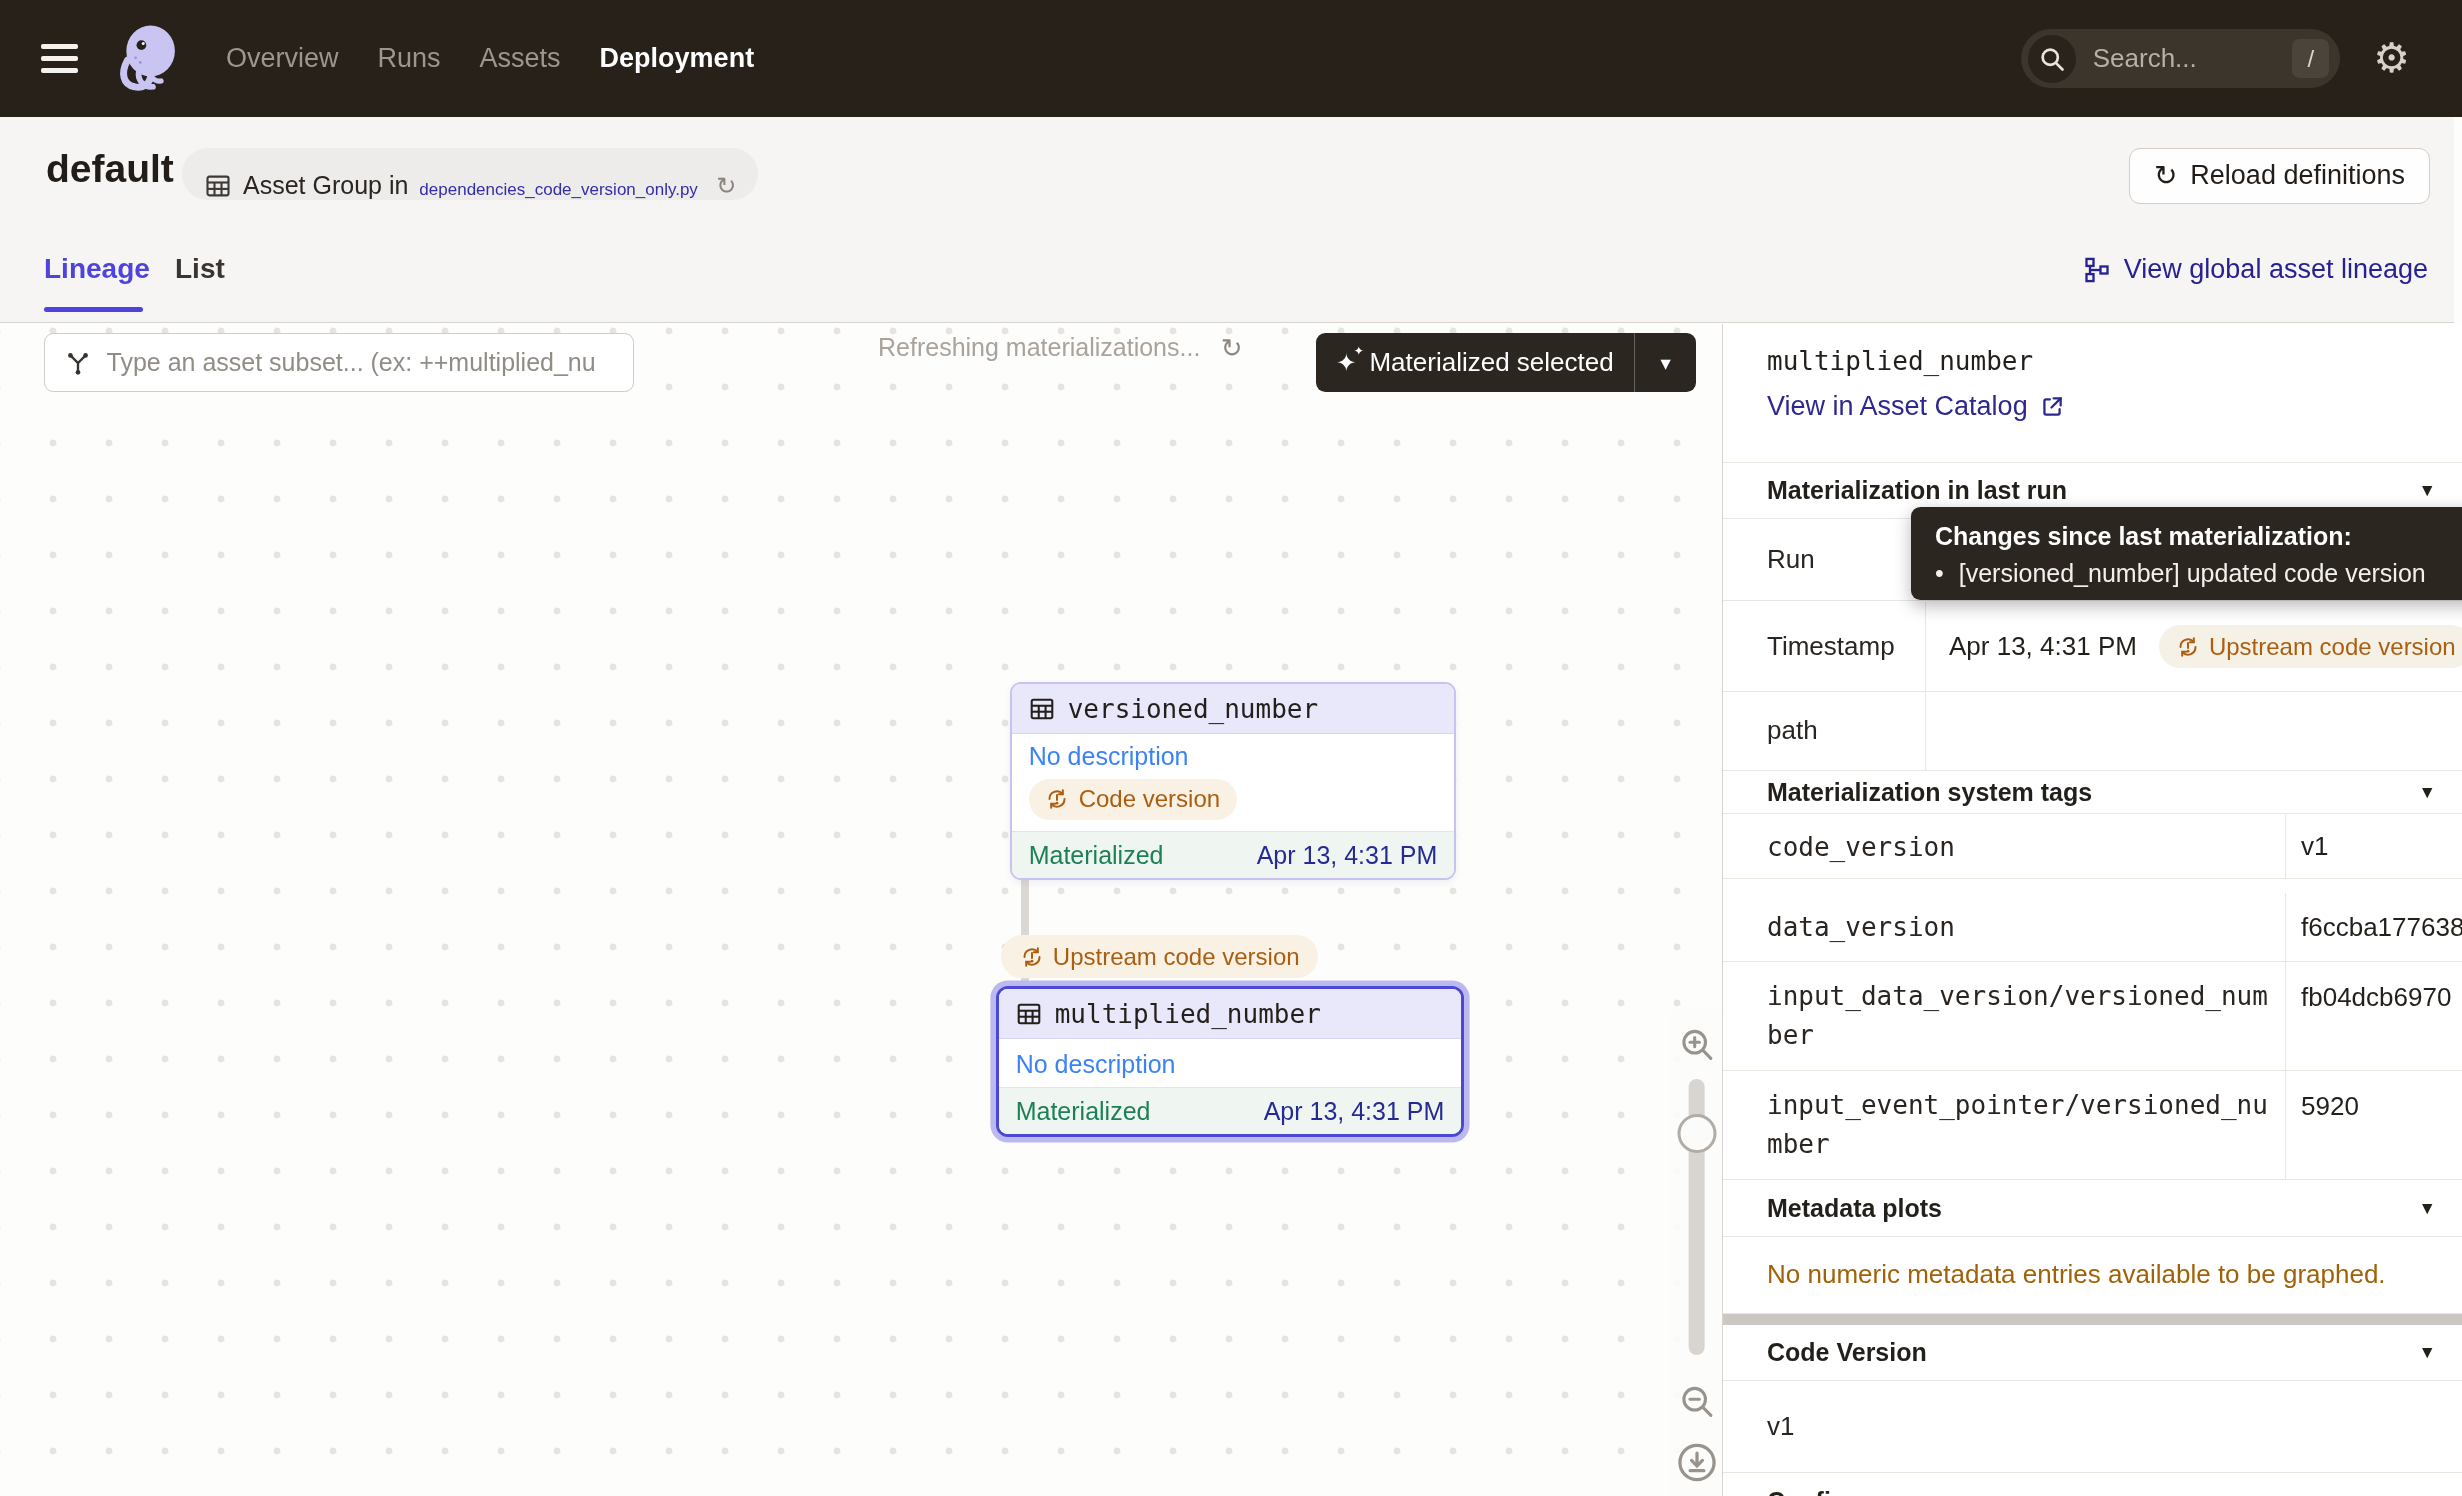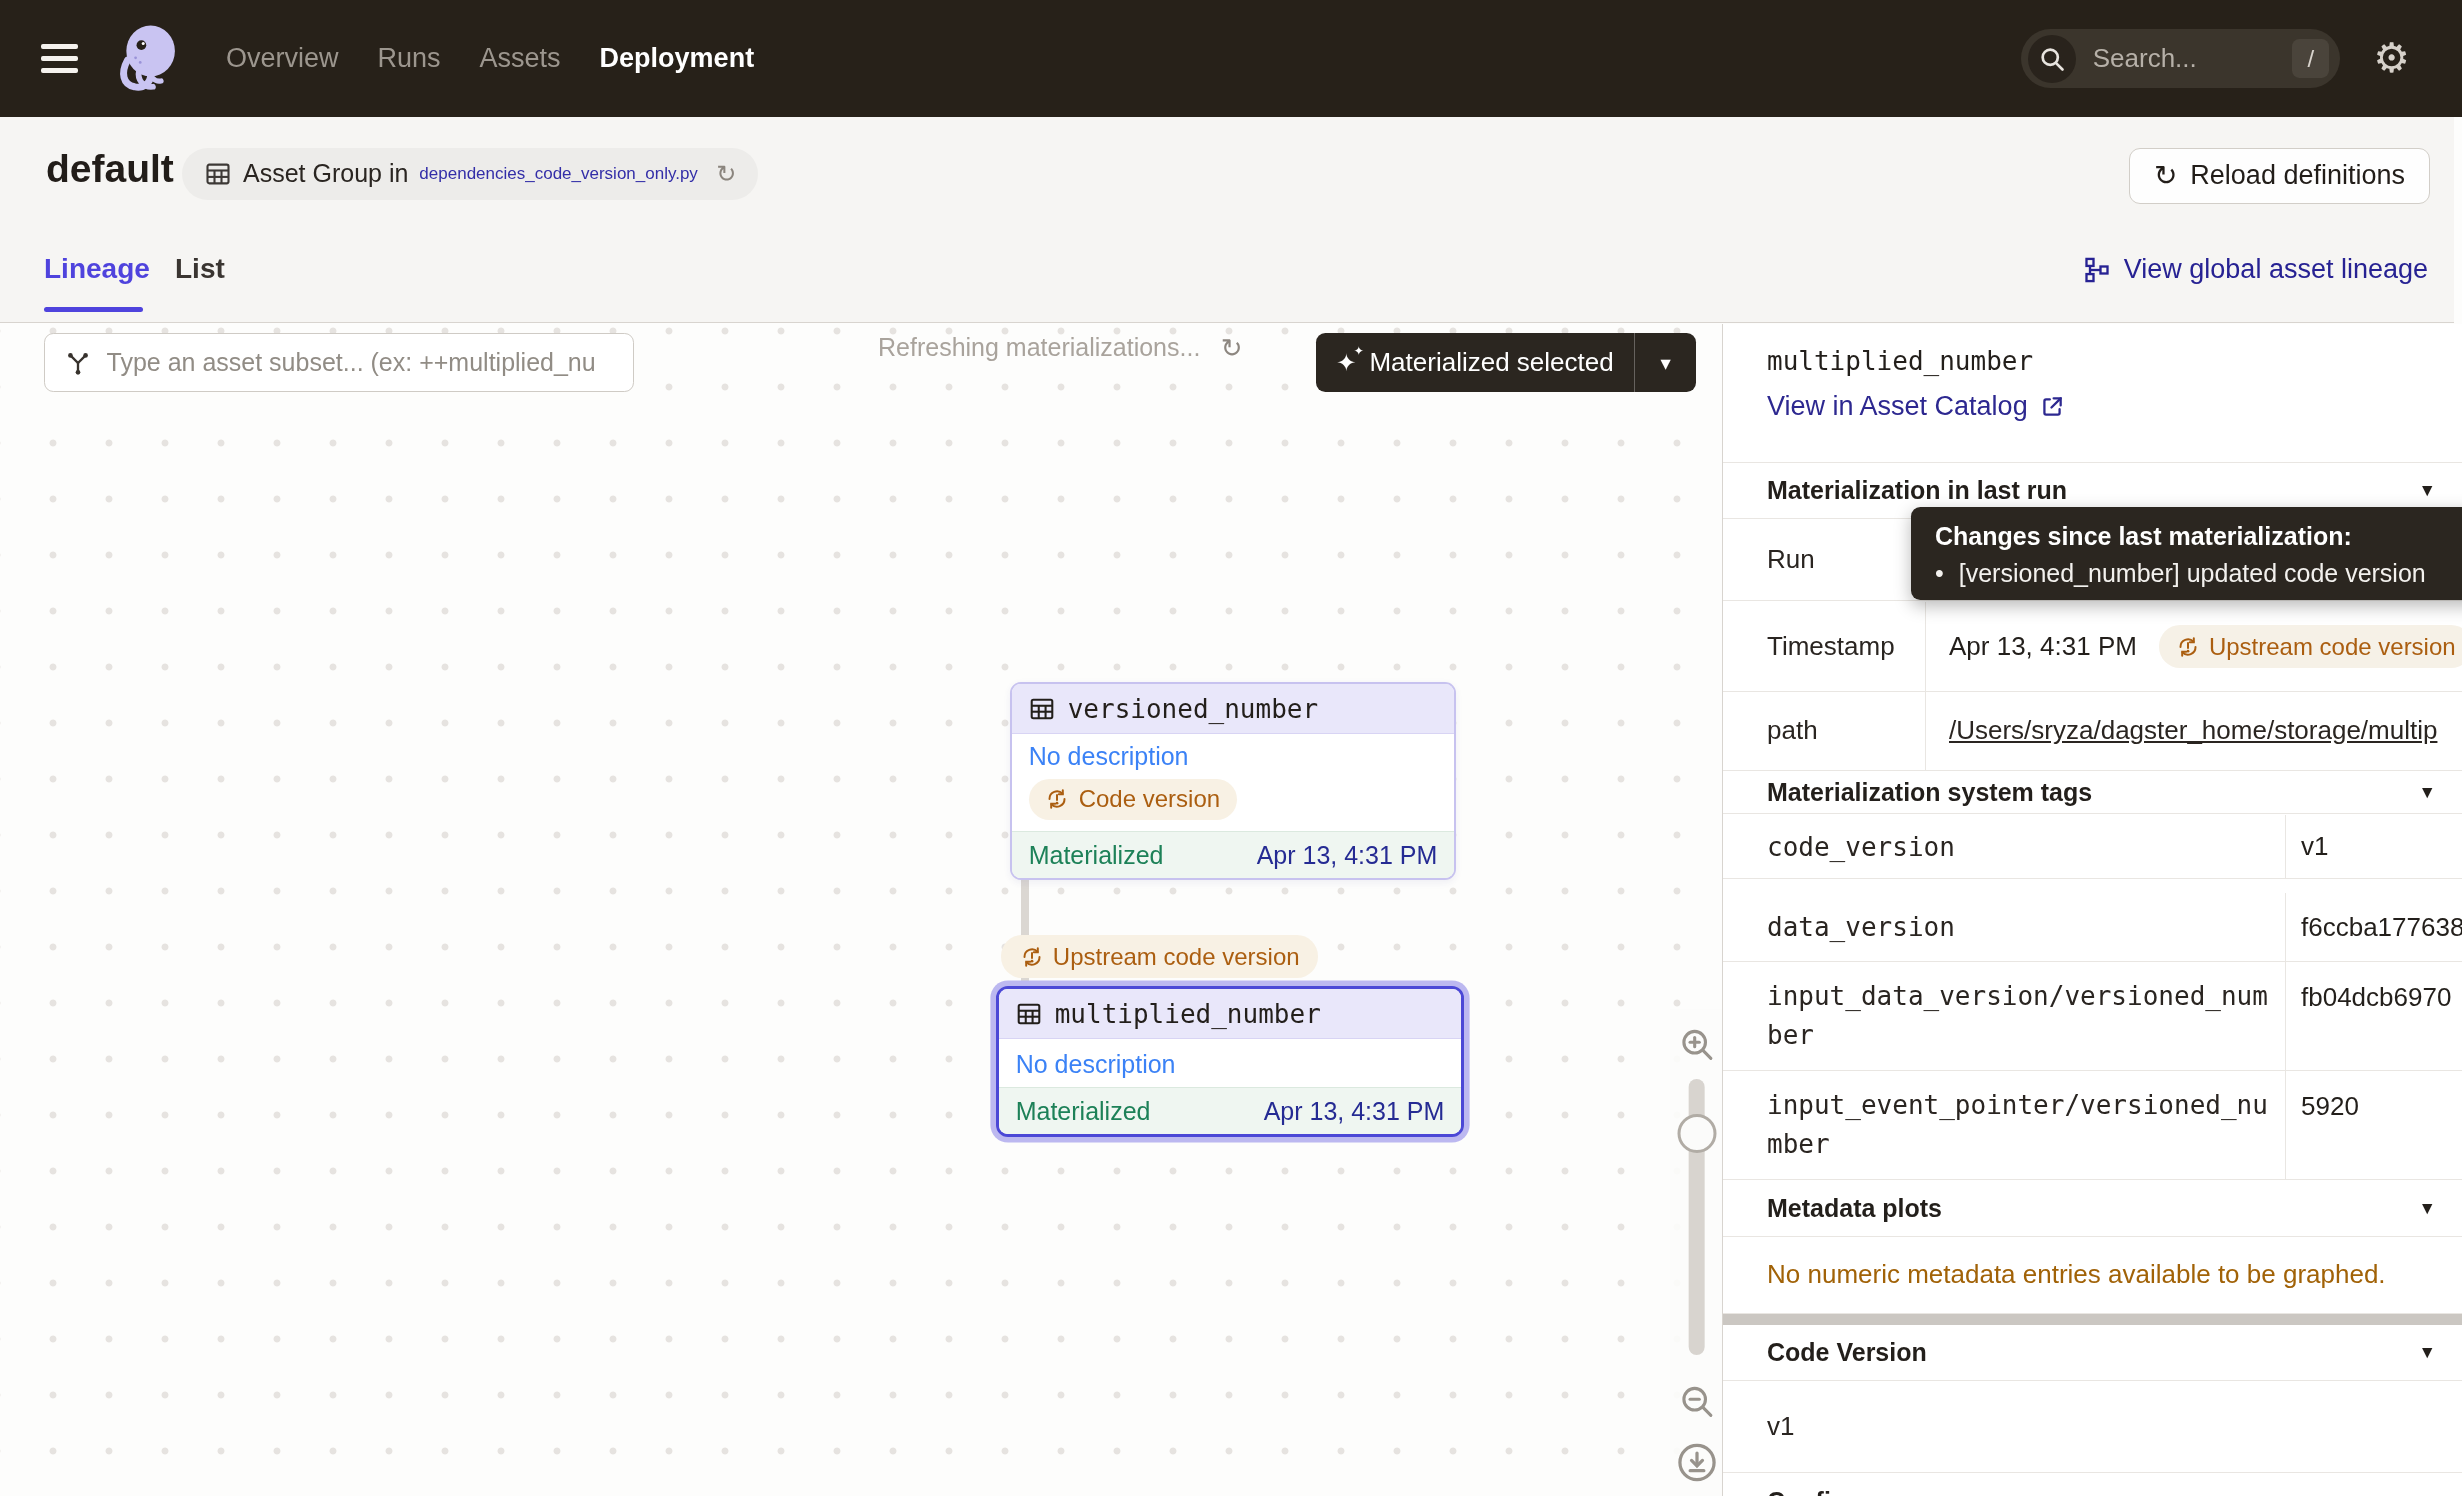--- a/index.html
+++ b/index.html
@@ -29,21 +29,21 @@
   .slash-key{width:37px;height:39px;border-radius:7.4px;background:#4a443b;color:#d9d4cd;
     font-size:24px;display:flex;align-items:center;justify-content:center;margin:0 11px 0 9.3px;flex:none;}
   .gear{font-size:41px;color:#d6d1ca;margin-left:33px;cursor:pointer;line-height:1;}
 
   
   .header-wrap{position:absolute;left:0;top:117px;width:2454px;height:206px;background:#f6f5f3;
     border-bottom:1.9px solid #d8d4cf;box-sizing:border-box;}
   .title-row{position:relative;height:116px;}
   .page-title{position:absolute;left:46px;top:30px;font-size:39px;font-weight:700;color:#221d19;}
   .group-pill{position:absolute;left:182px;top:30.5px;height:52px;border-radius:26px;background:#edeceA;
-    display:flex;align-items:center;gap:11px;padding:0 22px;cursor:default;}
+    display:flex;align-items:flex-end;gap:11px;padding:0 22px;cursor:default;}
   .group-pill .gp-text{font-size:25px;color:#2a2521;}
   .group-pill a{font-size:17px;color:#332ea8;text-decoration:none;cursor:pointer;}
   .mini-reload{font-size:24px;color:#8b857e;margin-left:7.4px;cursor:pointer;}
   .reload-btn{position:absolute;right:24px;top:30.5px;height:56px;border-radius:11px;
     border:1.9px solid #d2cec8;background:#fefefe;display:flex;align-items:center;gap:13px;
     padding:0 24px;font-size:27px;color:#221d19;font-weight:500;cursor:pointer;}
   .reload-glyph{font-size:28px;line-height:1;}
   .tab-row{position:relative;height:89px;}
   .tab{position:absolute;top:20.4px;font-size:28px;font-weight:600;cursor:pointer;height:59px;}
   .tab.active{color:#4f43dd;}
@@ -375,23 +375,20 @@
             <circle cx="12" cy="16.2" r="1.4" fill="#ab5e10" stroke="none"></circle>
         </svg>
         <span>Upstream code version</span>
       </span>
     </span>
   </div>
 
   <div class="sb-abs kv-row" style="top:367px;height:80px;">
     <span class="kv-key">path</span>
     <span class="vline" style="left:202px;"></span>
-    <span class="kv-val" style="left:226px;">
-      <span class="path-link">/Users/sryza/dagster_home/storage/multip</span>
-    </span>
   </div>
 
   <div class="sb-abs sec-head" style="top:448px;height:42px;">
     <span class="sh-label">Materialization system tags</span>
     <span class="sec-caret">▼</span>
   </div>
 
   <div class="sb-abs kv-row" style="top:491px;height:64px;">
     <span class="kv-key mono">code_version</span>
     <span class="vline" style="left:562px;"></span>

